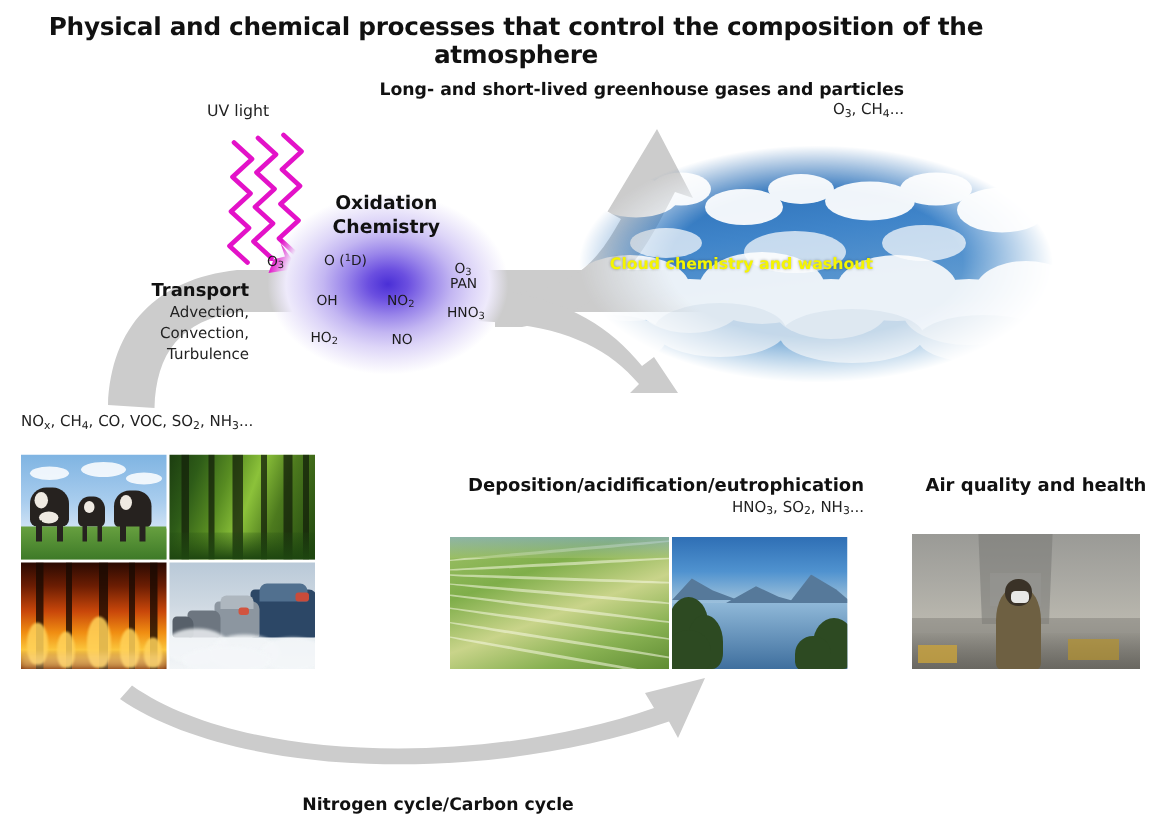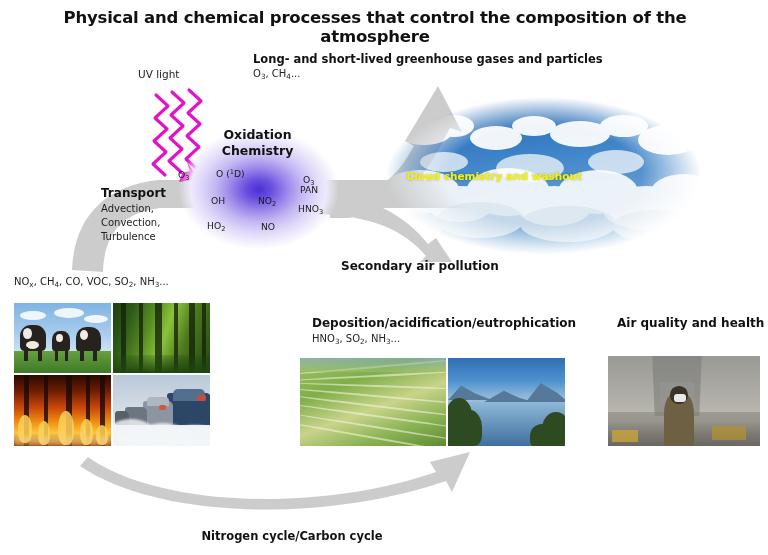--- a/index.html
+++ b/index.html
@@ -2,25 +2,25 @@
 <html><head>
 <meta charset="utf-8">
 <style>
   html,body{margin:0;padding:0;background:#ffffff;}
   body{width:768px;height:555px;position:relative;overflow:hidden;
        font-family:"DejaVu Sans","Liberation Sans",sans-serif;color:#1a1a1a;}
   .abs{position:absolute;}
 
   
   #title{left:0;top:8px;width:688px;text-align:center;font-size:16.5px;
-         font-weight:bold;letter-spacing:-0.2px;color:#111;padding-left:31px;}
+         font-weight:bold;letter-spacing:-0.2px;color:#111;}
 
   
   .blk-title{font-size:11.5px;font-weight:bold;color:#111;line-height:1.25;white-space:nowrap;}
-  .blk-sub{font-size:10px;font-weight:normal;color:#222;line-height:1.3;white-space:nowrap;margin-top:1px;}
+  .blk-sub{font-size:10px;font-weight:normal;color:#222;line-height:1.3;white-space:nowrap;margin-top:1px;text-align:right;}
   sub{font-size:0.72em;vertical-align:-0.25em;}
   sup{font-size:0.72em;vertical-align:0.38em;}
 
   
   #canvas{left:0;top:0;width:768px;height:555px;}
 
   
   #cloud{left:384px;top:96px;width:320px;height:160px;}
   #cloud-label{left:382px;top:170px;width:200px;text-align:right;color:#f5f500;
      font-size:10.5px;font-weight:bold;text-shadow:0 0 2px rgba(0,0,0,.35);}
@@ -201,21 +201,20 @@
 <div class="abs" style="left:138px;top:68px;font-size:10.5px;color:#222;">UV light</div>
 
 <div class="abs" style="left:101px;top:186px;">
   <div class="blk-title" style="font-size:12px;">Transport</div>
   <div class="blk-sub">Advection,</div>
   <div class="blk-sub">Convection,</div>
   <div class="blk-sub">Turbulence</div>
 </div>
 
 <div class="abs" style="left:341px;top:259px;">
-  <div class="blk-title" style="font-size:12px;">Secondary air pollution</div>
 </div>
 
 <div class="abs" style="left:14px;top:274px;">
   <div class="blk-sub">NO<sub>x</sub>, CH<sub>4</sub>, CO, VOC, SO<sub>2</sub>, NH<sub>3</sub>...</div>
 </div>
 
 <div class="abs" style="left:312px;top:316px;">
   <div class="blk-title" style="font-size:12px;">Deposition/acidification/eutrophication</div>
   <div class="blk-sub">HNO<sub>3</sub>, SO<sub>2</sub>, NH<sub>3</sub>...</div>
 </div>

